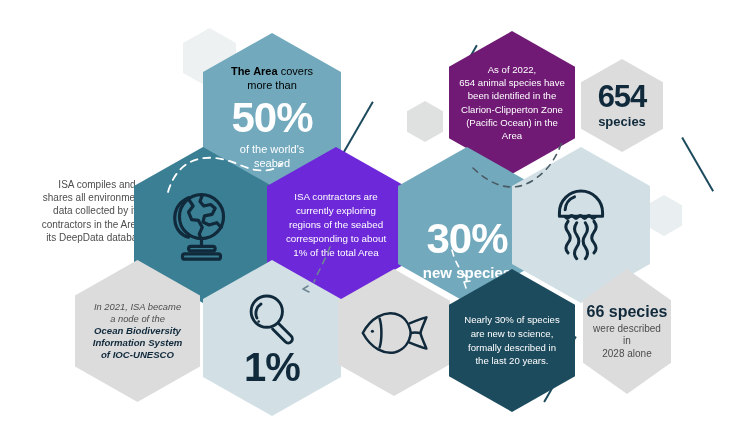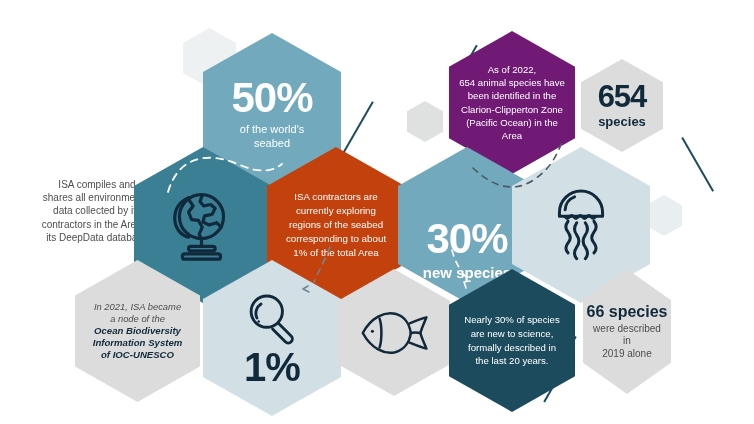--- a/index.html
+++ b/index.html
@@ -66,20 +66,24 @@
 
   <div class="thinline" style="left:341px; top:155px; width:62px; height:1.5px; transform:rotate(-60deg);"></div>
   <div class="thinline" style="left:451px; top:88px; width:50px; height:1.5px; transform:rotate(-60deg);"></div>
   <div class="thinline" style="left:683px; top:137px; width:62px; height:1.5px; transform:rotate(60deg);"></div>
   <div class="thinline" style="left:140px; top:250px; width:62px; height:1.5px; transform:rotate(60deg);"></div>
   <div class="thinline" style="left:196px; top:279px; width:58px; height:1.5px; transform:rotate(90deg);"></div>
   <div class="thinline" style="left:573px; top:354px; width:56px; height:1.5px; transform:rotate(120deg);"></div>
   <div class="thinline" style="left:560px; top:362px; width:30px; height:1.5px; transform:rotate(-60deg);"></div>
 
   <div class="hex" style="left: 203px; top: 33px; width: 138px; height: 156px; background: rgb(114, 169, 189);">
+    <div class="hex-text" style="font-size:11px;">
+      <b>The Area</b><span> covers
+more than</span>
+    </div>
     <div class="big-num txt-white" style="font-size:42px; margin:5px 0 4px;">50%</div>
     <div class="hex-text txt-white" style="font-size:11px;">of the world's
 seabed</div>
   </div>
 
   <div class="hex" style="left: 449px; top: 31px; width: 126px; height: 143px; background: #701a75;">
     <div class="hex-text txt-white" style="font-size:9.6px; line-height:1.38;">As of 2022,
 654 animal species have
 been identified in the
 Clarion-Clipperton Zone
@@ -105,21 +109,21 @@
         <path d="M31 14 C18 20 12 31 13 44 C14 56 22 64 31 66"></path>
         <path d="M31 16 l6 9 l-6 8 l4 10 l9 1 l5 9 l-4 9 l3 7"></path>
         <path d="M49 11 l-3 8 l5 6 l9 -2 l6 5 l-4 8 l-10 2 l-2 8 l8 4 l10 -3 l6 6"></path>
         <path d="M48 68 l0 10"></path>
         <rect x="31" y="78" width="35" height="6" rx="3"></rect>
         <path d="M26 88 h44 a3 3 0 0 1 3 3 v1 a3 3 0 0 1 -3 3 h-44 a3 3 0 0 1 -3 -3 v-1 a3 3 0 0 1 3 -3 z"></path>
       </svg>
     </span>
   </div>
 
-  <div class="hex" style="left: 267px; top: 147px; width: 138px; height: 156px; background: #c2410c;">
+  <div class="hex" style="left: 267px; top: 147px; width: 138px; height: 156px; background: #6d28d9;">
     <div class="hex-text txt-white" style="font-size:9.8px; line-height:1.42;">ISA contractors are
 currently exploring
 regions of the seabed
 corresponding to about
 1% of the total Area</div>
   </div>
 
   <div class="hex" style="left: 398px; top: 147px; width: 138px; height: 156px; background: rgb(114, 169, 189);">
     <div class="big-num txt-white" style="font-size:42px;margin-top:48px;">30%</div>
     <div class="txt-white" style="font-size:15px; font-weight:bold; margin-top:4px;">new species</div>
@@ -174,21 +178,21 @@
   <div class="hex" style="left: 449px; top: 269px; width: 126px; height: 143px; background: rgb(29, 75, 94);">
     <div class="hex-text txt-white" style="font-size:9.6px; line-height:1.42;">Nearly 30% of species
 are new to science,
 formally described in
 the last 20 years.</div>
   </div>
 
   <div class="hex" style="left: 583px; top: 269px; width: 88px; height: 125px; background: rgb(220, 220, 220);">
     <div class="txt-navy" style="font-size:16px; font-weight:bold;">66 species</div>
     <div class="hex-text txt-gray" style="font-size:10px; margin-top:2px;">were described in
-2019 alone</div>
+2028 alone</div>
   </div>
 
   <svg class="deco" style="left:0; top:0;" width="754" height="424" fill="none">
     <path d="M168 192 C178 158 205 150 240 165 C258 173 272 172 282 164" stroke="#ffffff" stroke-width="1.8" stroke-dasharray="7 6" stroke-linecap="round"></path>
     <path d="M473 168 C492 186 512 193 532 181 C548 171 556 158 562 142" stroke="#4a5a63" stroke-width="1.6" stroke-dasharray="6 6" stroke-linecap="round"></path>
     <path d="M330 247 C324 262 318 272 314 282" stroke="#6f8894" stroke-width="1.6" stroke-dasharray="6 6" stroke-linecap="round"></path>
     <path d="M308 286 l-5 3 l6 3" stroke="#6f8894" stroke-width="1.6" stroke-linecap="round" stroke-linejoin="round"></path>
     <path d="M452 250 C455 262 460 270 466 277" stroke="#ffffff" stroke-width="1.6" stroke-dasharray="6 6" stroke-linecap="round"></path>
     <path d="M470 281 l-6 1 l2 6" stroke="#ffffff" stroke-width="1.6" stroke-linecap="round" stroke-linejoin="round"></path>
   </svg>

